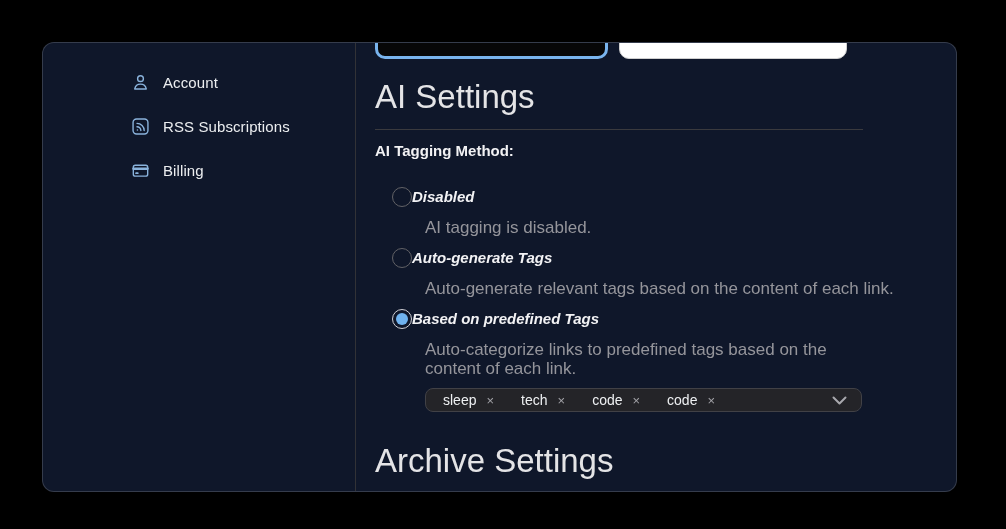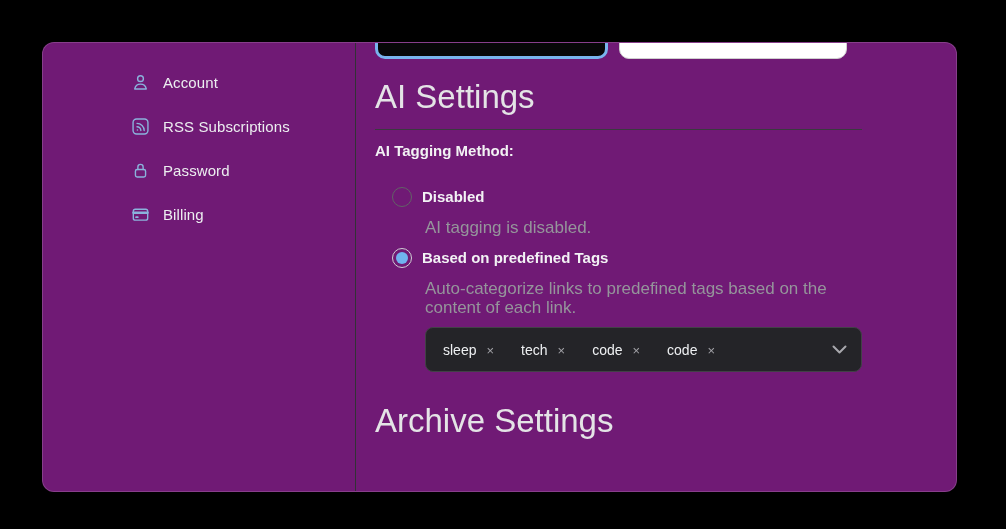--- a/index.html
+++ b/index.html
@@ -2,21 +2,21 @@
 <html><head>
 <meta charset="utf-8">
 <style>
   * { margin:0; padding:0; box-sizing:border-box; }
   html,body { width:1006px; height:529px; background:#000; overflow:hidden;
               font-family:"Liberation Sans", sans-serif; }
   .screen { position:relative; width:1006px; height:529px; background:#000; overflow:hidden; }
 
   .window {
     position:absolute; left:42px; top:42px; width:915px; height:450px;
-    background:#701a75; border:1px solid rgba(255,255,255,0.16);
+    background:#0f172a; border:1px solid rgba(255,255,255,0.16);
     border-radius:12px; overflow:hidden; display:flex;
   }
 
   
   .sidebar { width:313px; flex:0 0 313px; border-right:1px solid #323236; padding-top:21px; }
   .nav { margin-left:80px; width:213px; display:flex; flex-direction:column; gap:8px; }
   .nav-item {
     display:flex; align-items:center; height:36px; padding-left:7px;
     border-radius:8px; cursor:pointer;
   }
@@ -41,26 +41,26 @@
   .options { margin-top:27px; margin-left:17px; }
   .opt-row { display:flex; align-items:center; height:20px; cursor:pointer; }
   .opt-row + .opt-desc, .opt-desc + .opt-row { margin-top:11px; }
   .radio { width:20px; height:20px; flex:0 0 20px; border-radius:50%;
            border:1.5px solid #626266; position:relative; }
   .radio.checked { border-color:#cfcfd4; }
   .radio.checked::after {
     content:""; position:absolute; left:50%; top:50%; width:12px; height:12px;
     transform:translate(-50%,-50%); border-radius:50%; background:#70b3ef;
   }
-  .opt-label { margin-left:10px; font-size:15px; font-weight:700; color:#f2f2f4; line-height:20px; }
+  .opt-label { margin-left:0; font-size:15px; font-weight:700; color:#f2f2f4; line-height:20px;font-style:italic; }
   .opt-desc { margin-left:33px; font-size:17px; line-height:19px; color:#95959b; max-width:438px; }
   .opt-desc.oneline { white-space:nowrap; }
 
   .tag-select {
-    margin-top:10px; margin-left:33px; width:437px; height:45px;
+    margin-top:10px; margin-left:33px; width:437px; height:24px;
     background:#242428; border:1px solid #414146; border-radius:8px;
     display:flex; align-items:center; padding:0 14px 0 17px; cursor:pointer;
   }
   .tags { display:flex; align-items:center; gap:27px; flex:1; }
   .tag { display:flex; align-items:baseline; }
   .tag-text { font-size:14px; font-weight:500; color:#eef0f2; }
   .tag-x { margin-left:10px; font-size:13px; color:#a3a3a8; cursor:pointer; line-height:1; }
   .chevron svg { width:15px; height:9px; stroke:#a8a8ad; stroke-width:2; fill:none;
                  stroke-linecap:round; stroke-linejoin:round; display:block; }
 
@@ -92,29 +92,20 @@
                 <rect x="3.5" y="3.5" width="17" height="17" rx="4"></rect>
                 <path d="M8 12.2a4.4 4.4 0 0 1 4.4 4.4"></path>
                 <path d="M8 8.4a8.2 8.2 0 0 1 8.2 8.2"></path>
                 <circle cx="8.5" cy="16" r="0.9" fill="#8ab3dc" stroke="none"></circle>
               </svg>
           </span>
           <span class="nlabel">RSS Subscriptions</span>
         </div>
 
 
-        <div class="nav-item">
-          <span class="nicon">
-            <svg viewBox="0 0 24 24">
-                <rect x="6.2" y="10.8" width="11.6" height="8.7" rx="2"></rect>
-                <path d="M9 10.8V8a3 3 0 0 1 6 0v2.8"></path>
-              </svg>
-          </span>
-          <span class="nlabel">Password</span>
-        </div>
 
         <div class="nav-item">
           <span class="nicon">
             <svg viewBox="0 0 24 24">
                 <rect x="3.8" y="6" width="16.4" height="12.4" rx="2.2"></rect>
                 <line x1="3.8" y1="10" x2="20.2" y2="10" stroke-width="2.6"></line>
                 <line x1="7" y1="15" x2="8.8" y2="15" stroke-width="2.2"></line>
               </svg>
           </span>
           <span class="nlabel">Billing</span>
@@ -134,20 +125,25 @@
       <div class="method-label">AI Tagging Method:</div>
 
       <div class="options">
 
         <div class="opt-row">
           <span class="radio"></span>
           <span class="opt-label">Disabled</span>
         </div>
         <div class="opt-desc oneline">AI tagging is disabled.</div>
 
+        <div class="opt-row">
+          <span class="radio"></span>
+          <span class="opt-label">Auto-generate Tags</span>
+        </div>
+        <div class="opt-desc oneline">Auto-generate relevant tags based on the content of each link.</div>
 
         <div class="opt-row">
           <span class="radio checked"></span>
           <span class="opt-label">Based on predefined Tags</span>
         </div>
         <div class="opt-desc">Auto-categorize links to predefined tags based on the content of each link.</div>
 
         <div class="tag-select">
           <div class="tags">
             <span class="tag">

